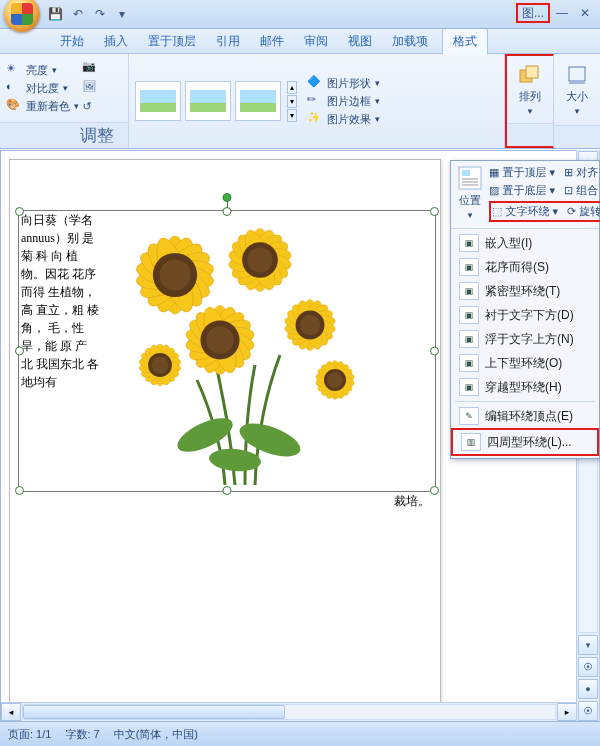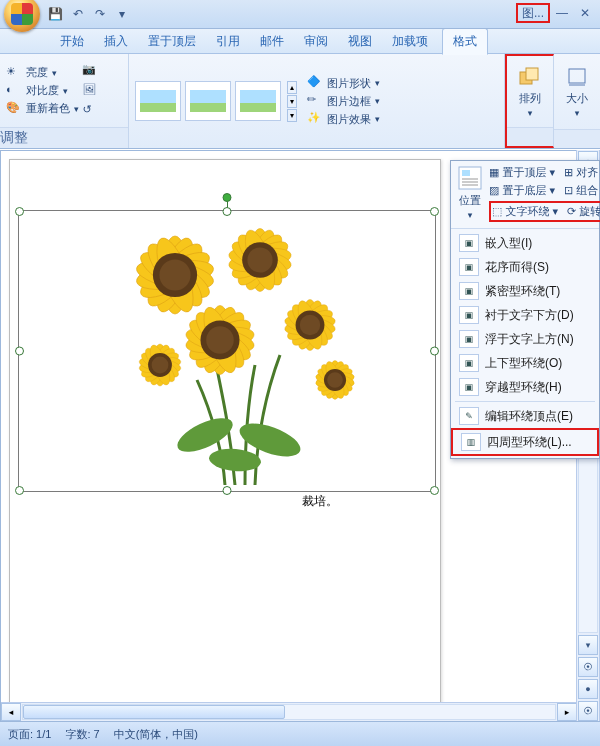--- a/index.html
+++ b/index.html
@@ -12,21 +12,21 @@
 .title-center{position:absolute;left:50%;transform:translateX(-50%);color:#3e5f93;font-size:12px}
 .win-btns{position:absolute;right:4px;top:3px;display:flex;gap:1px;align-items:center}
 .win-btns span{width:22px;height:16px;display:inline-flex;align-items:center;justify-content:center;color:#3e5f93}
 .hl-red{border:2px solid #e21b1b}
 .tabs{height:24px;background:linear-gradient(#e8f1fc,#d7e7f9);display:flex;align-items:center;padding-left:50px;gap:0;border-bottom:1px solid #a9c3e6}
 .tab{padding:4px 10px;color:#2a66b3;cursor:default}
 .tab.active{background:#f4f9ff;border:1px solid #a9c3e6;border-bottom:1px solid #f4f9ff;border-radius:3px 3px 0 0;margin-bottom:-1px}
 .ribbon{height:94px;background:linear-gradient(#f1f6fd,#e1ecfa);display:flex;border-bottom:1px solid #9db8dc}
 .grp{border-right:1px solid #c5d6ee;display:flex;flex-direction:column}
 .grp-body{flex:1;display:flex;align-items:center;padding:2px 6px;gap:4px}
-.grp-label{text-align:left;font-size:14px;color:#4a6a9c;padding:1px 0;background:#dfeaf9;border-top:1px solid #cbdaf0}
+.grp-label{text-align:right;font-size:17px;color:#4a6a9c;padding:1px 14px;background:#dfeaf9;border-top:1px solid #cbdaf0}
 .adj-col{display:flex;flex-direction:column;gap:2px;font-size:11px;color:#2a4a7a}
 .adj-row{display:flex;align-items:center;gap:4px}
 .ico16{width:16px;height:16px;display:inline-block}
 .thumb{width:44px;height:38px;background:#fff;border:1px solid #b8ccea;display:flex;align-items:center;justify-content:center}
 .thumb .sky{width:36px;height:22px;background:linear-gradient(#aee0ff 60%,#9ed57a 60%)}
 .style-col{display:flex;flex-direction:column;gap:2px;font-size:11px;color:#2a4a7a;margin-left:6px}
 .bigbtn{display:flex;flex-direction:column;align-items:center;justify-content:center;padding:4px 8px;font-size:11px;color:#2a4a7a;gap:2px}
 .bigbtn .ico{width:28px;height:24px;display:flex;align-items:center;justify-content:center}
 .arrow-down{font-size:9px;color:#2a4a7a}
 .doc-area{position:absolute;left:0;top:150px;right:22px;bottom:24px;background:#fff;border:1px solid #9db8dc;overflow:hidden}
@@ -34,21 +34,21 @@
 .img-frame{position:absolute;left:8px;top:50px;width:416px;height:280px;border:1px solid #7a7a7a}
 .handle{position:absolute;width:7px;height:7px;background:#fff;border:1px solid #3a7a3a;border-radius:50%}
 .rot{top:-18px;left:50%;transform:translateX(-50%);background:#3fae3f}
 .rot-line{position:absolute;top:-12px;left:50%;width:1px;height:12px;background:#3a7a3a}
 .h-tl{top:-4px;left:-4px}.h-tr{top:-4px;right:-4px}.h-bl{bottom:-4px;left:-4px}.h-br{bottom:-4px;right:-4px}
 .h-t{top:-4px;left:50%;transform:translateX(-50%)}.h-b{bottom:-4px;left:50%;transform:translateX(-50%)}
 .h-l{left:-4px;top:50%;transform:translateY(-50%)}.h-r{right:-4px;top:50%;transform:translateY(-50%)}
 .doc-cols{display:flex;justify-content:space-between;padding:0 2px;font-size:12px;line-height:18px;font-family:SimSun;color:#000}
 .col-l{width:80px;word-break:break-all}
 .col-r{width:72px;text-align:left;word-break:break-all}
-.bottom-lines{padding:0 2px;font-size:12px;line-height:18px;font-family:SimSun;display:flex;justify-content:center}
+.bottom-lines{padding:0 2px;font-size:12px;line-height:18px;font-family:SimSun;display:flex;justify-content:flex-end}
 .sunflower-svg{position:absolute;left:86px;top:-6px;width:260px;height:280px}
 .vscroll{position:absolute;right:0;top:150px;bottom:24px;width:22px;background:#e6eefb;border-left:1px solid #b9cceb;border-right:1px solid #b9cceb;display:flex;flex-direction:column;align-items:center}
 .vscroll .sbtn{width:18px;height:18px;margin:1px;background:linear-gradient(#f6fbff,#d6e6fb);border:1px solid #a9c3e6;display:flex;align-items:center;justify-content:center;font-size:9px;color:#395884}
 .vscroll .track{flex:1;width:18px;background:#eef4fd;border:1px solid #cfdef3;margin:1px}
 .vscroll .thumb-v{width:16px;height:100px;background:linear-gradient(#eaf4ff,#c7ddfb);border:1px solid #a9c3e6;border-radius:2px;margin:1px auto}
 .statusbar{position:absolute;left:0;right:0;bottom:0;height:24px;background:linear-gradient(#d6e6fb,#bcd4f3);display:flex;align-items:center;padding:0 8px;gap:14px;color:#2a4a7a;font-size:11px;border-top:1px solid #9db8dc}
 .popout{position:absolute;right:0;top:160px;width:148px;background:#f3f7fd;border:1px solid #8ea7c9;box-shadow:1px 2px 5px rgba(30,50,90,.3);z-index:30}
 .pop-top{display:flex;padding:4px 6px 6px;border-bottom:1px solid #cbdaf0;font-size:11px;color:#2a4a7a}
 .pop-top .posbtn{display:flex;flex-direction:column;align-items:center;gap:2px;margin-right:6px}
 .pop-top .col{display:flex;flex-direction:column;gap:3px}
@@ -201,20 +201,21 @@
       <div class="handle h-tl"></div>
       <div class="handle h-t"></div>
       <div class="handle h-tr"></div>
       <div class="handle h-l"></div>
       <div class="handle h-r"></div>
       <div class="handle h-bl"></div>
       <div class="handle h-b"></div>
       <div class="handle h-br"></div>
 
       <div class="doc-cols">
+        <div class="col-l">向日葵（学名 annuus）别 是 菊 科 向 植物。因花 花序而得 生植物，高 直立，粗 棱角， 毛，性 旱，能 原 产 北 我国东北 各地均有</div>
       </div>
 
       <svg class="sunflower-svg" viewBox="0 0 260 280">
         <g stroke="#4a7a2a" stroke-width="3" fill="none">
           <path d="M130 280 C125 220 115 180 105 130"></path>
           <path d="M150 280 C152 230 160 190 175 150"></path>
           <path d="M140 280 C140 240 142 200 150 160"></path>
           <path d="M120 280 C118 250 108 210 92 175"></path>
         </g>
         <g fill="#5f9a3a">

